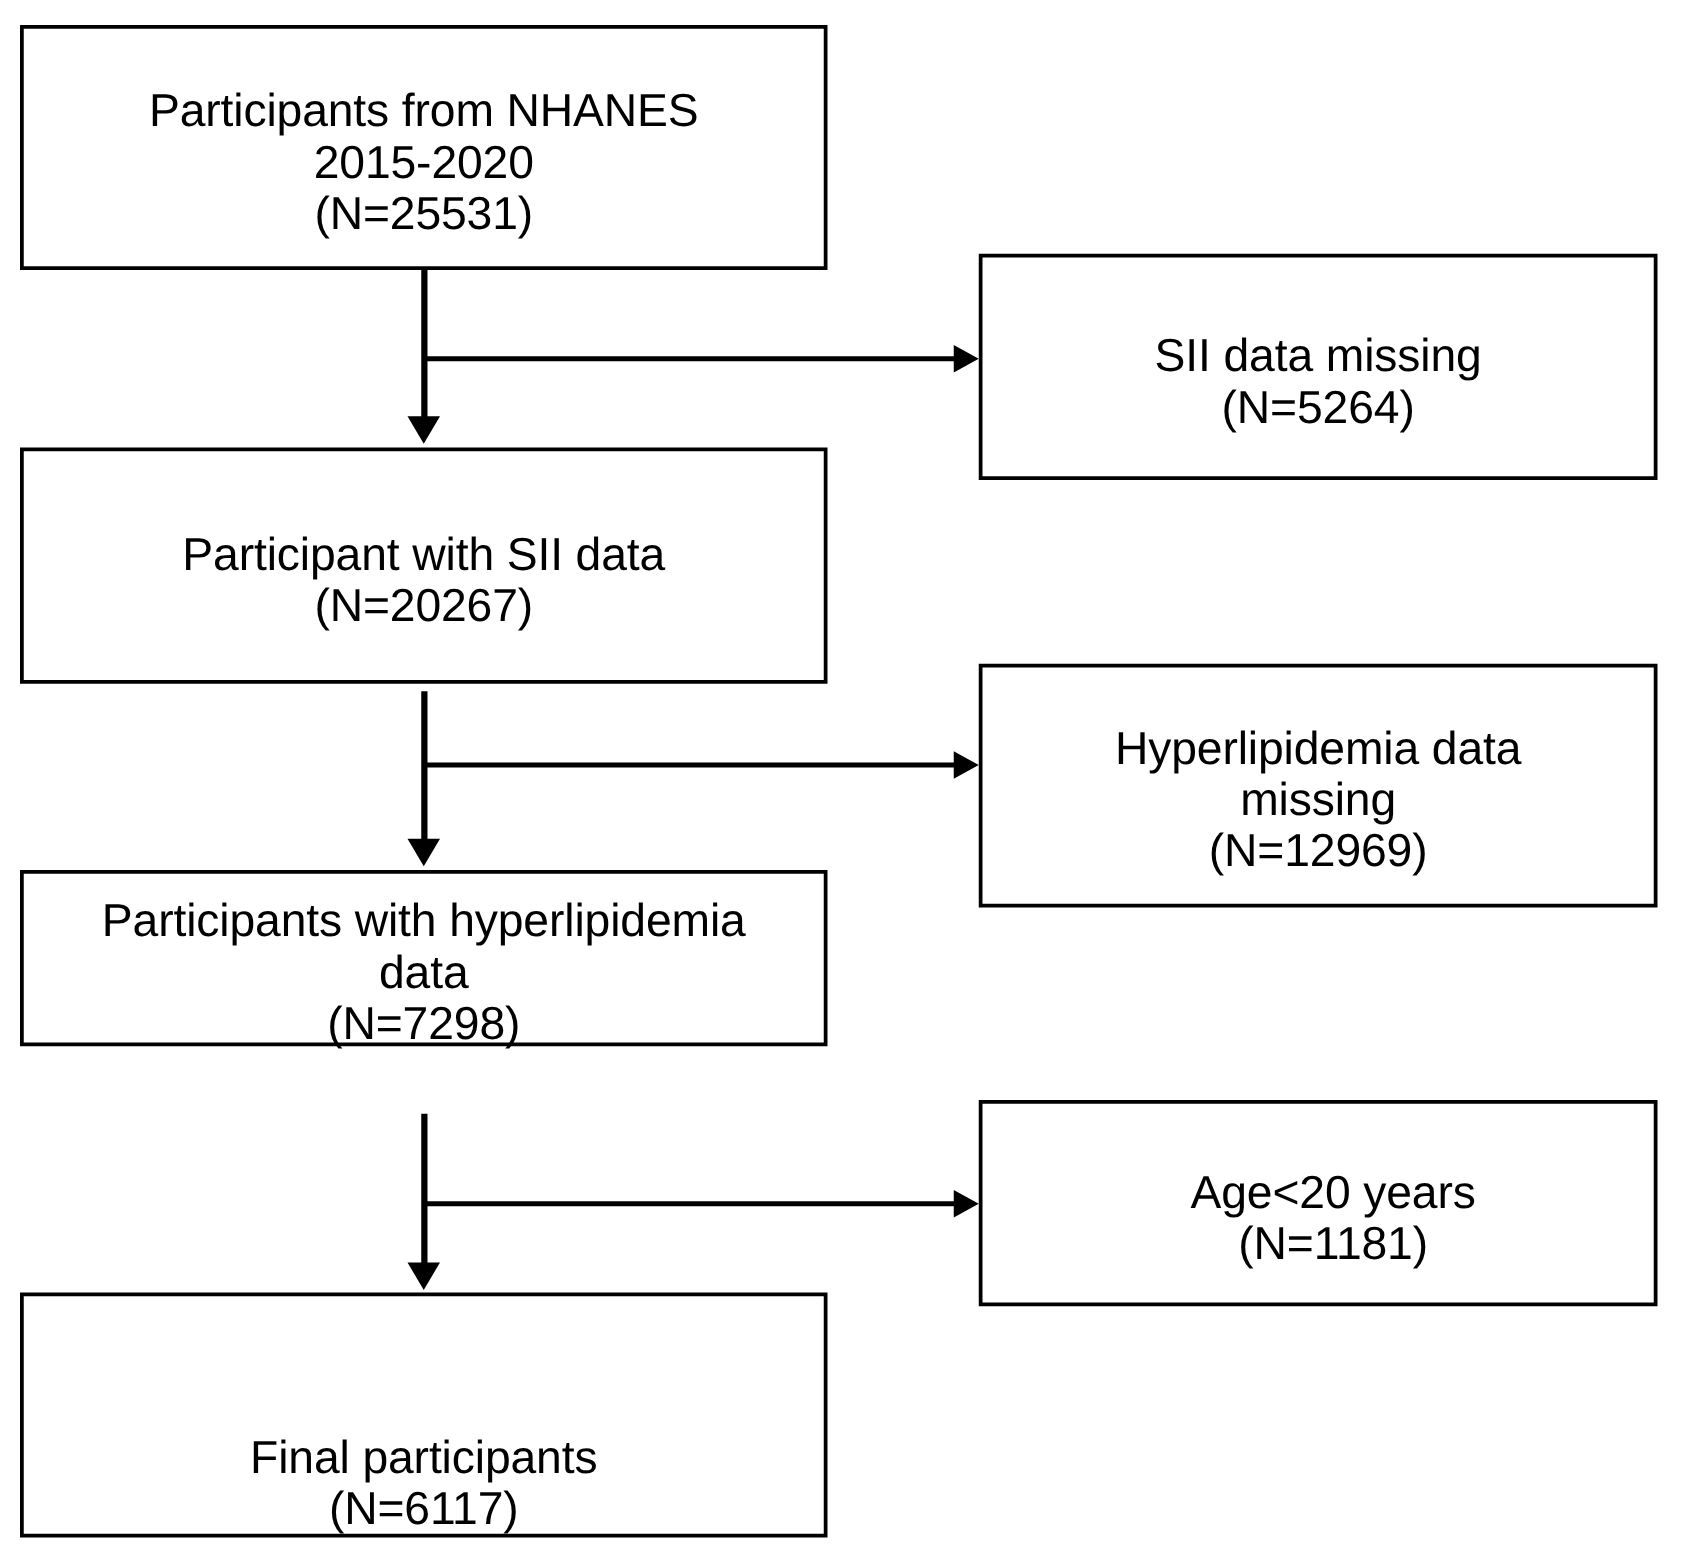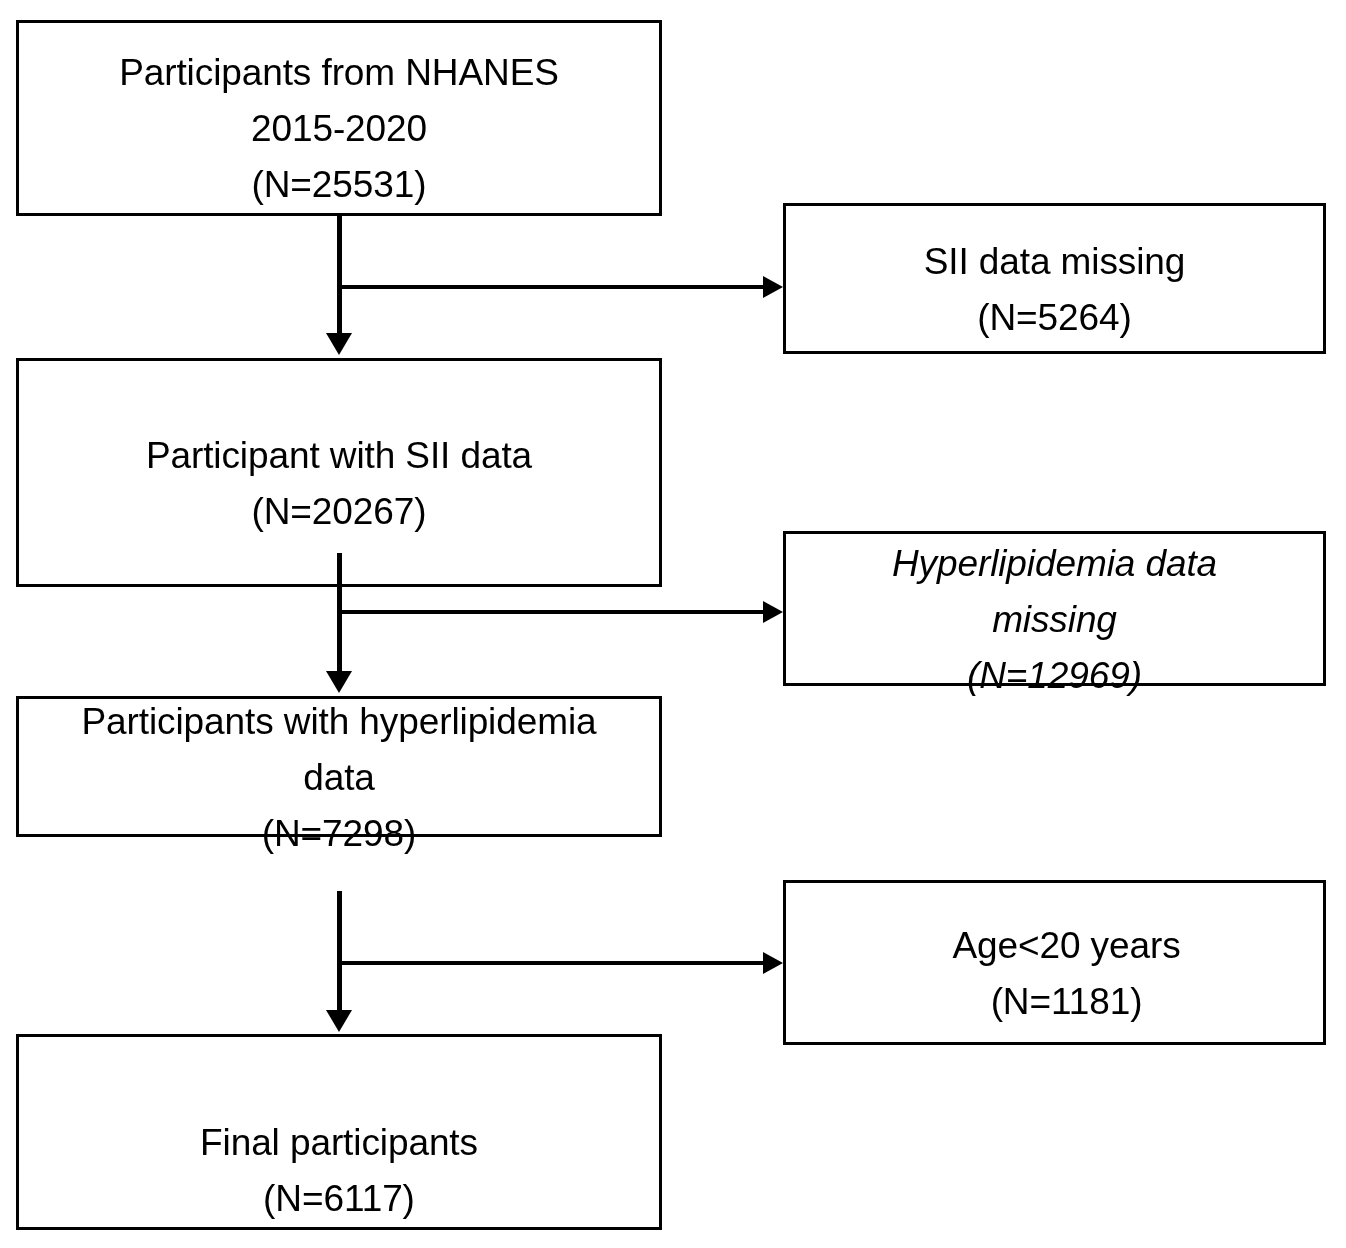--- a/index.html
+++ b/index.html
@@ -20,34 +20,34 @@
     box-sizing: border-box;
     border: 3px solid #000000;
     background: #ffffff;
     display: flex;
     align-items: center;
     justify-content: center;
     text-align: center;
   }
   .node-text {
     font-size: 37px;
-    line-height: 56px;
+    line-height: 41px;
     color: #000000;
     white-space: pre-line;
     letter-spacing: -0.1px;
     margin-top: 22px;
   }
   
   #box-source      { left: 16px;  top: 20px;   width: 646px; height: 196px; }
-  #box-sii-kept    { left: 16px;  top: 358px;  width: 646px; height: 229px; }
+  #box-sii-kept    { left: 16px;  top: 358px;  width: 646px; height: 189px; }
   #box-hlp-kept    { left: 16px;  top: 696px;  width: 646px; height: 141px; }
   #box-final       { left: 16px;  top: 1034px; width: 646px; height: 196px; align-items: flex-end; }
   
-  #box-sii-missing { left: 783px; top: 203px;  width: 543px; height: 151px; }
-  #box-hlp-missing { left: 783px; top: 531px;  width: 543px; height: 155px; font-style: italic; }
+  #box-sii-missing { left: 783px; top: 203px;  width: 543px; height: 181px; }
+  #box-hlp-missing { left: 783px; top: 531px;  width: 543px; height: 195px; }
   #box-age-excl    { left: 783px; top: 880px;  width: 543px; height: 165px; padding-left: 24px; }
 
   
   .vline {
     position: absolute;
     width: 5px;
     background: #000000;
     left: 337px;
   }
   .hline {

